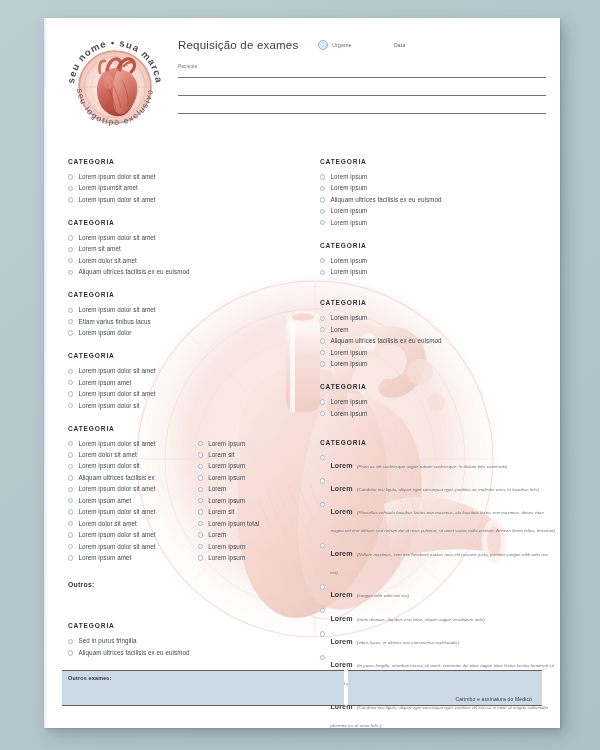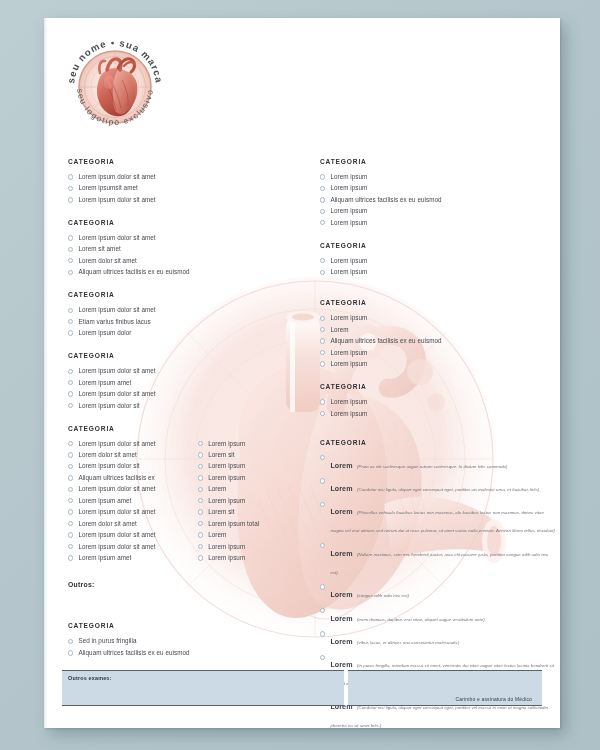--- a/index.html
+++ b/index.html
@@ -357,20 +357,34 @@
         <ellipse cx="49" cy="52" rx="5" ry="7" fill="#ef9e8e" opacity=".45"></ellipse>
 
         <text font-family="'Liberation Sans', sans-serif" font-size="9.6" font-weight="bold" fill="#4a4c52" letter-spacing="1.05">
           <textPath href="#arcTop" startOffset="50%" text-anchor="middle">• seu nome • sua marca •</textPath>
         </text>
         <text font-family="'Liberation Sans', sans-serif" font-size="8.4" fill="#5a5d63" letter-spacing="1.5">
           <textPath href="#arcBot" startOffset="50%" text-anchor="middle">seu logotipo exclusivo</textPath>
         </text>
       </svg>
 
+      <div class="head-right">
+        <div class="title-row">
+          <span class="form-title">Requisição de exames</span>
+          <span class="urgente-wrap">
+            <span class="urg-circle"></span>
+            <span class="mini-label">Urgente</span>
+          </span>
+          <span class="data-label">Data</span>
+        </div>
+        <div class="paciente-label">Paciente</div>
+        <div class="rule"></div>
+        <div class="rule r2"></div>
+        <div class="rule r3"></div>
+      </div>
     </div>
 
     <div class="columns">
 
       <div class="col-left">
 
         <div class="block">
           <div class="cat-title">CATEGORIA</div>
           <div class="opt">
               <span class="dot"></span>

